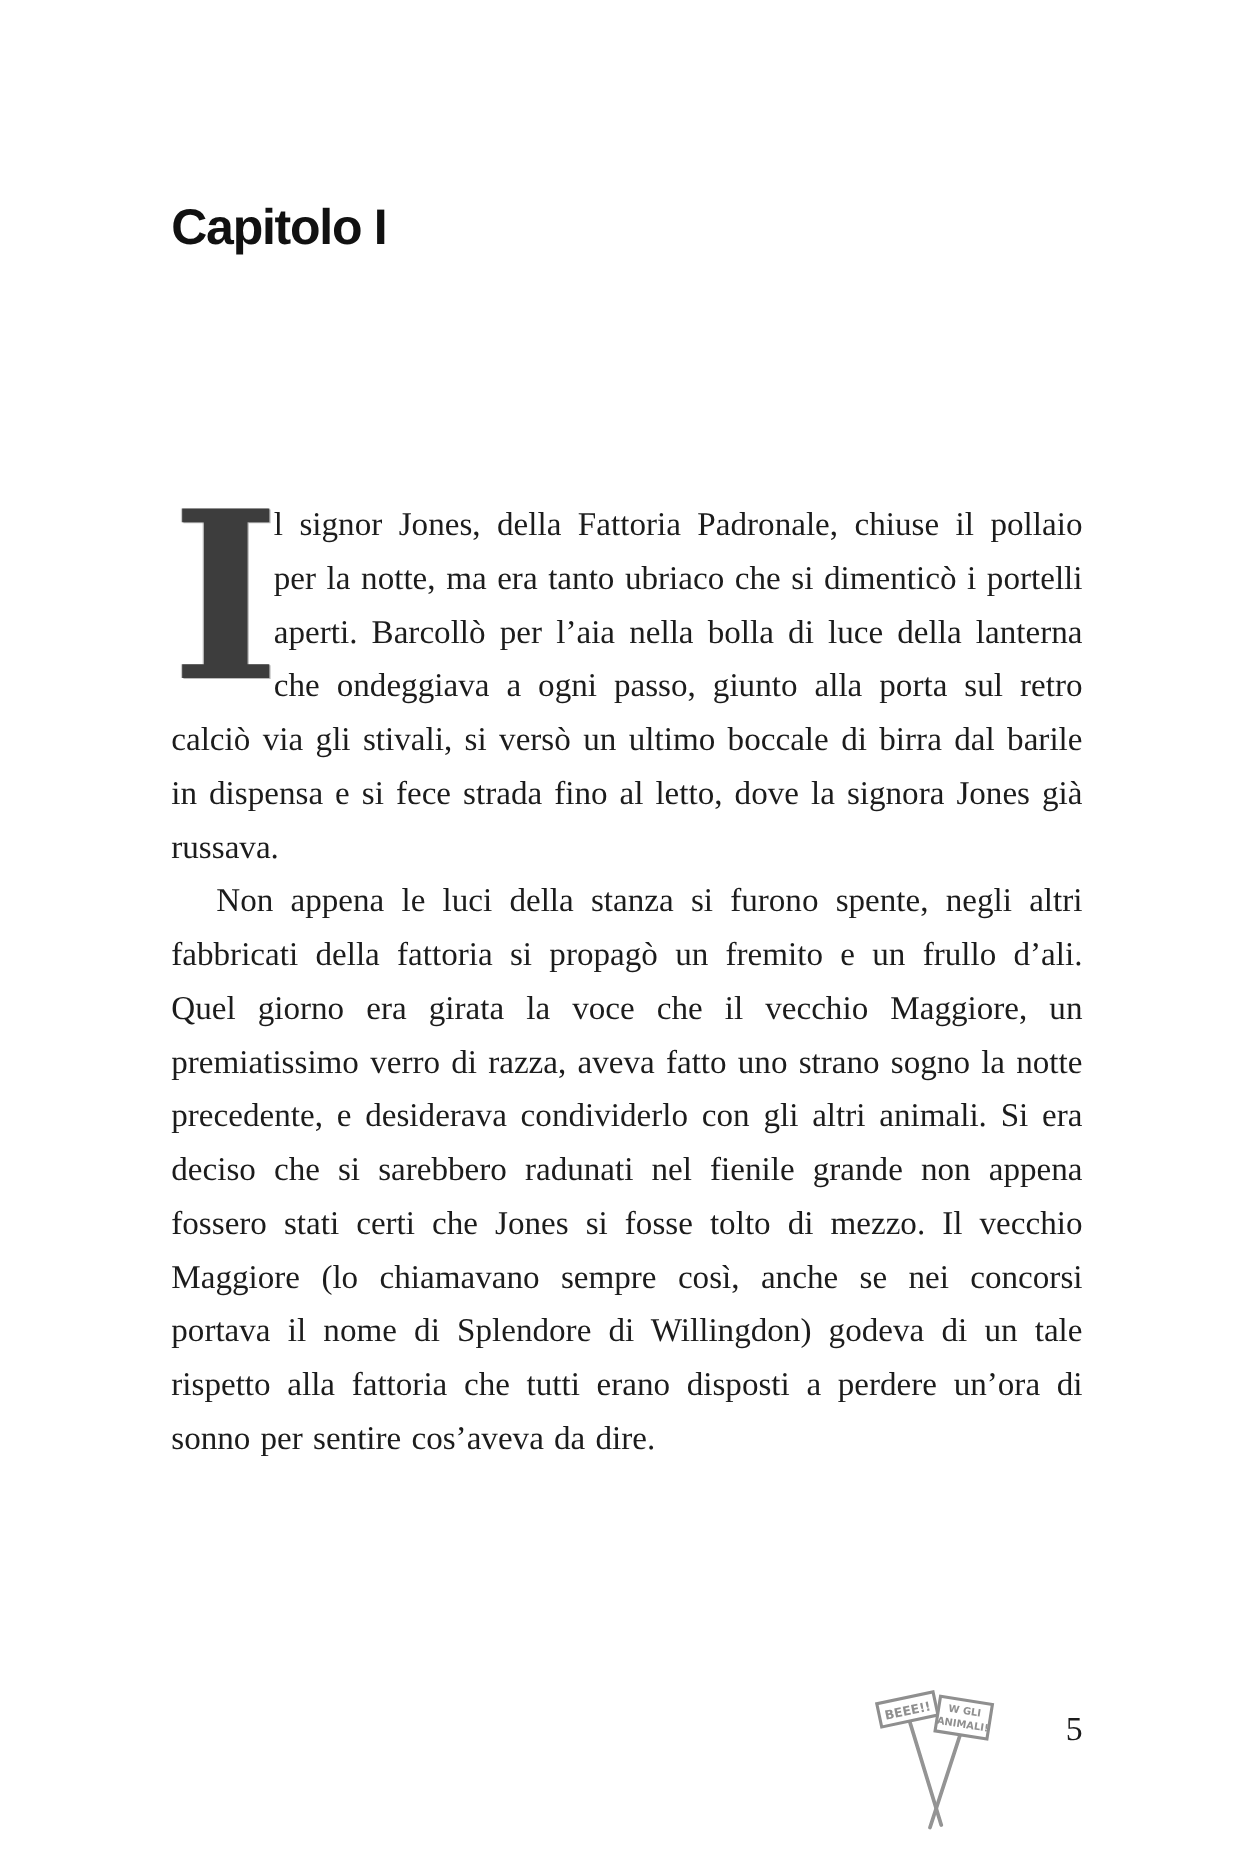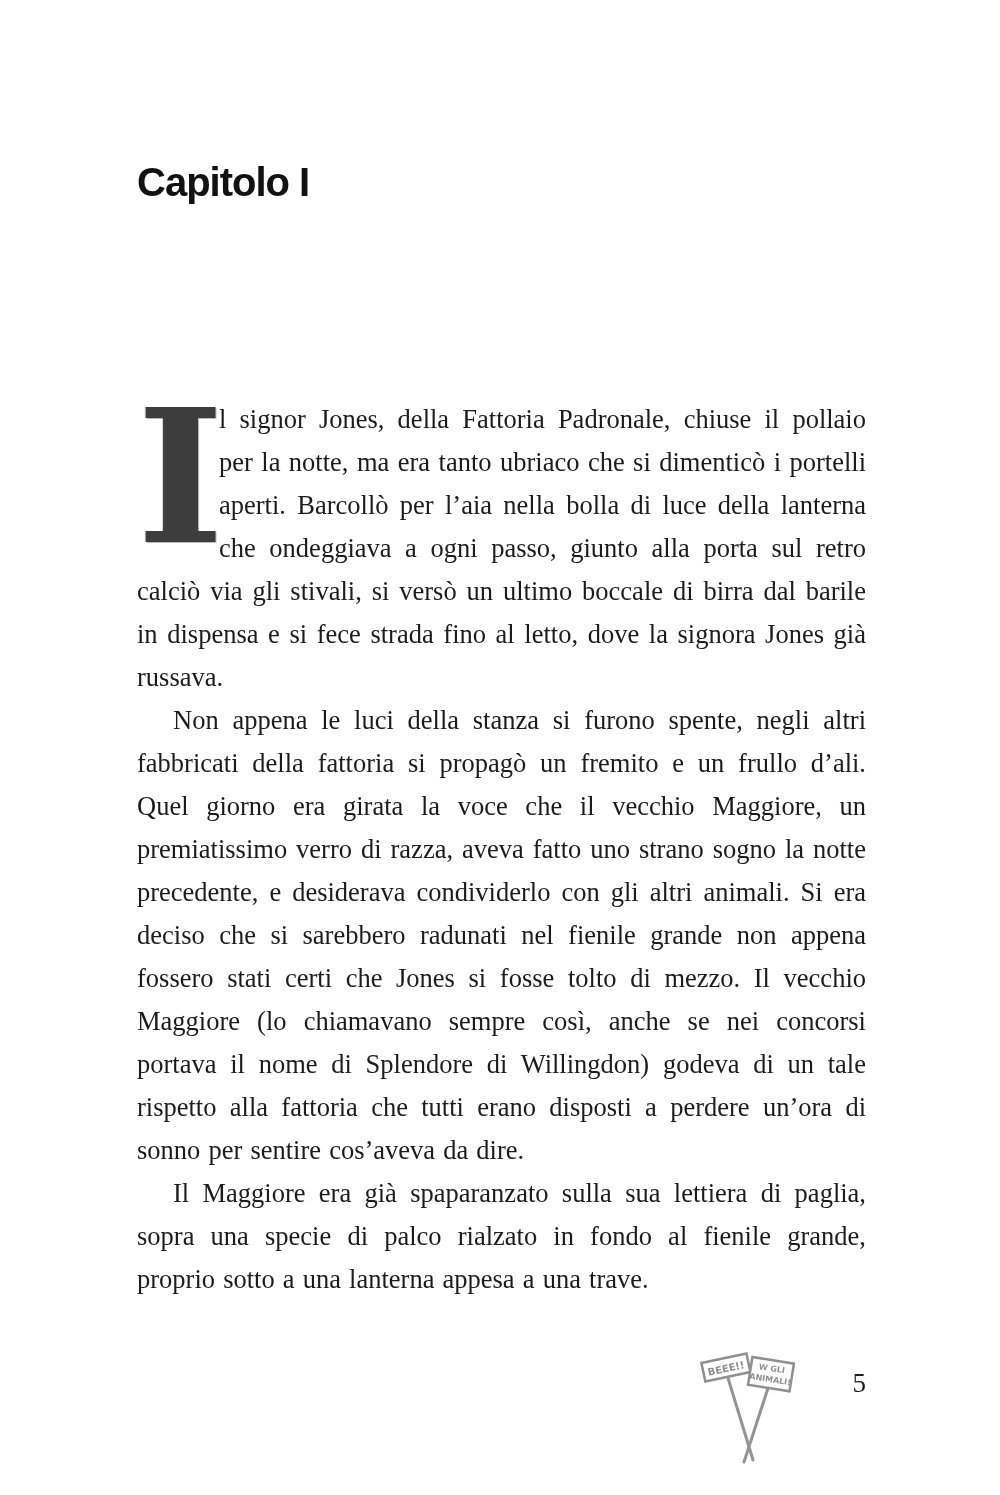--- a/index.html
+++ b/index.html
@@ -90,21 +90,20 @@
 
 <div class="book-page">
 
   <h1 class="chapter-title">Capitolo I</h1>
 
   <div class="body-text">
     <p class="para"><span class="drop-cap">I</span><span>l signor Jones, della Fattoria Padronale, chiuse il pollaio per la notte, ma era tanto ubriaco che si dimenticò i portelli aperti. Barcollò per l’aia nella bolla di luce della lanterna che ondeggiava a ogni passo, giunto alla porta sul retro calciò via gli stivali, si versò un ultimo boccale di birra dal barile in dispensa e si fece strada fino al letto, dove la signora Jones già russava.</span></p>
 
     <p class="para indented">Non appena le luci della stanza si furono spente, negli altri fabbricati della fattoria si propagò un fremito e un frullo d’ali. Quel giorno era girata la voce che il vecchio Maggiore, un premiatissimo verro di razza, aveva fatto uno strano sogno la notte precedente, e desiderava condividerlo con gli altri animali. Si era deciso che si sarebbero radunati nel fienile grande non appena fossero stati certi che Jones si fosse tolto di mezzo. Il vecchio Maggiore (lo chiamavano sempre così, anche se nei concorsi portava il nome di Splendore di Willingdon) godeva di un tale rispetto alla fattoria che tutti erano disposti a perdere un’ora di sonno per sentire cos’aveva da dire.</p>
 
-    <p class="para indented">Il Maggiore era già spaparanzato sulla sua lettiera di paglia, sopra una specie di palco rialzato in fondo al fienile grande, proprio sotto a una lanterna appesa a una trave.</p>
   </div>
 
   <div class="footer-area">
 
     <div class="illustration">
       <svg width="100" height="120" viewBox="0 0 100 120">
 
         <line x1="30" y1="30" x2="55" y2="112" stroke="#949494" stroke-width="3" stroke-linecap="round"></line>
         <line x1="72" y1="34" x2="46" y2="114" stroke="#949494" stroke-width="3" stroke-linecap="round"></line>
 

